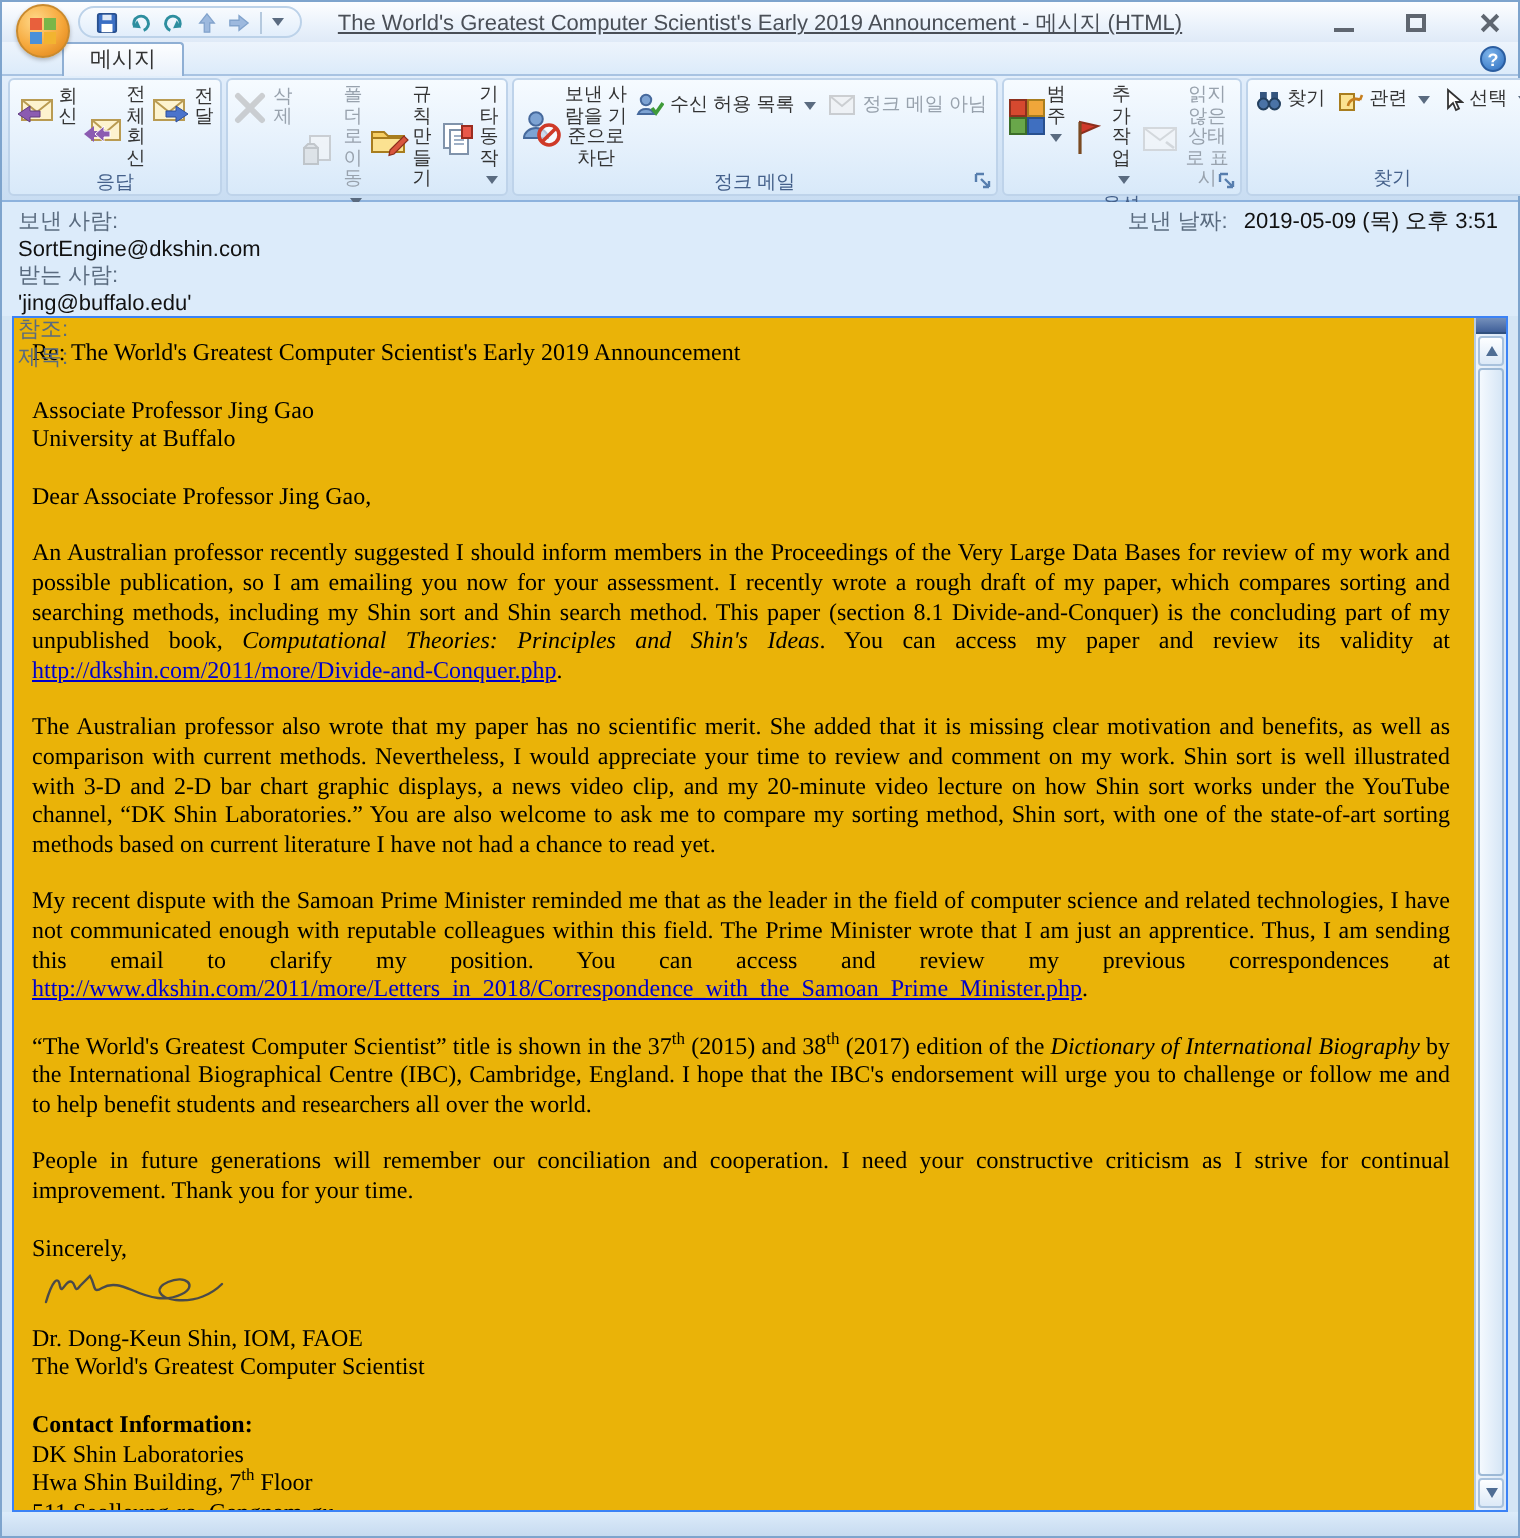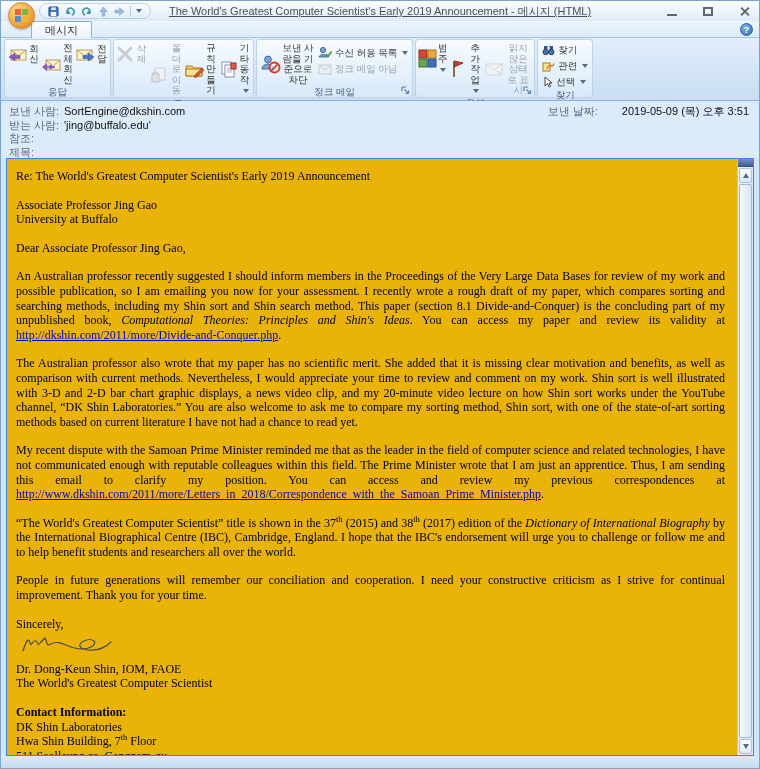--- a/index.html
+++ b/index.html
@@ -48,35 +48,35 @@
   .rgroup { flex:none; margin:0 1px; border:1px solid #bed3ea; border-radius:3px; position:relative;
             background:linear-gradient(180deg,#f6fbff,#e6f1fc 55%,#d8e9f9);
             display:flex; flex-direction:column; }
   .rgroup-content { flex:1; display:flex; align-items:flex-start; justify-content:center; padding:2px 2px 0 2px; gap:1px; }
   .rgroup-label { height:13px; font-size:9.5px; color:#44608a; text-align:center; line-height:12px; }
   .btn-large { display:flex; align-items:center; width:33px; padding:1px 0;
                border-radius:2px; font-size:9.5px; line-height:10.5px; color:#333; text-align:center; }
   .btn-large .ic { height:22px; display:flex; align-items:center; }
   .btn-small { display:flex; align-items:center; gap:3px; font-size:9.5px; color:#333; padding:1px 2px;
                line-height:12px; white-space:nowrap; }
-  .vstack { display:flex; flex-direction:column; justify-content:flex-start; gap:2px; padding-top:3px; }
+  .vstack { display:flex; flex-direction:row; justify-content:flex-start; gap:2px; padding-top:3px; }
   .disabled { color:#98a2ad !important; }
   .disabled svg { filter:grayscale(1) opacity(.55); }
   .tri { width:0; height:0; border-left:3px solid transparent; border-right:3px solid transparent;
          border-top:4px solid #5a6b80; display:inline-block; margin-left:2px; }
   .launcher { position:absolute; right:2px; bottom:2px; }
 
   
   .msgheader { height:57px; flex:none; background:#dcebfa; padding:4px 8px 0 8px; position:relative;
                font-size:11px; }
-  .hrow { display:flex; line-height:13.5px; }
+  .hrow { display:flex; line-height:13.5px;flex-direction:column; }
   .hlabel { width:55px; color:#5a6b7f; flex:none; }
   .hvalue { color:#111; }
   .sentdate { position:absolute; right:10px; top:4px; display:flex; line-height:13.5px; }
-  .sentdate .hlabel { width:auto; margin-right:24px;text-align:right; }
+  .sentdate .hlabel { width:auto; margin-right:8px;text-align:right; }
 
   
   .bodywrap { flex:1; margin:0 5px; background:#eab308; border:1px solid #3b82f6; display:flex; overflow:hidden; }
   .msgbody { flex:1; overflow:hidden; padding:10px 12px 0 9px;
              font-family:"Liberation Serif",serif; font-size:12px; line-height:14.6px; color:#000; }
   .msgbody p.para { margin:0 0 14px; }
   .msgbody p.line { margin:0; }
   .msgbody p.just { text-align:justify; }
   .msgbody sup { font-size:8.5px; line-height:0; }
   a.lnk { color:#0000cc; text-decoration:underline; cursor:pointer; }

